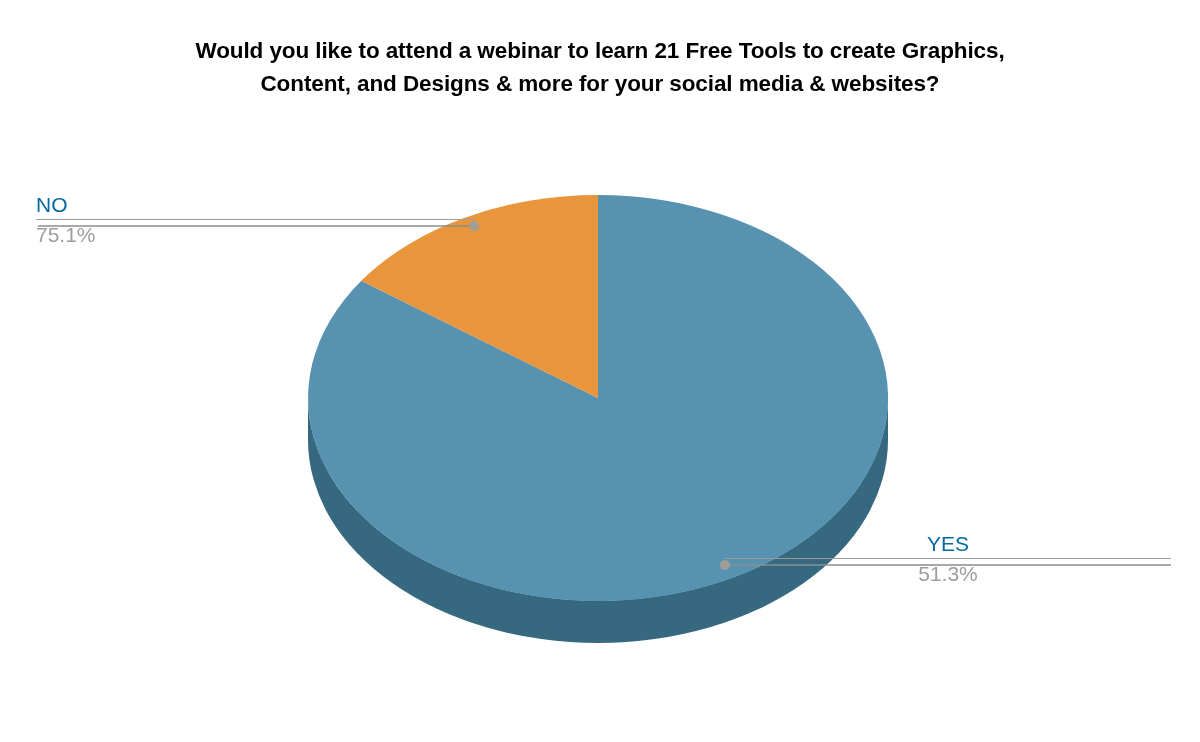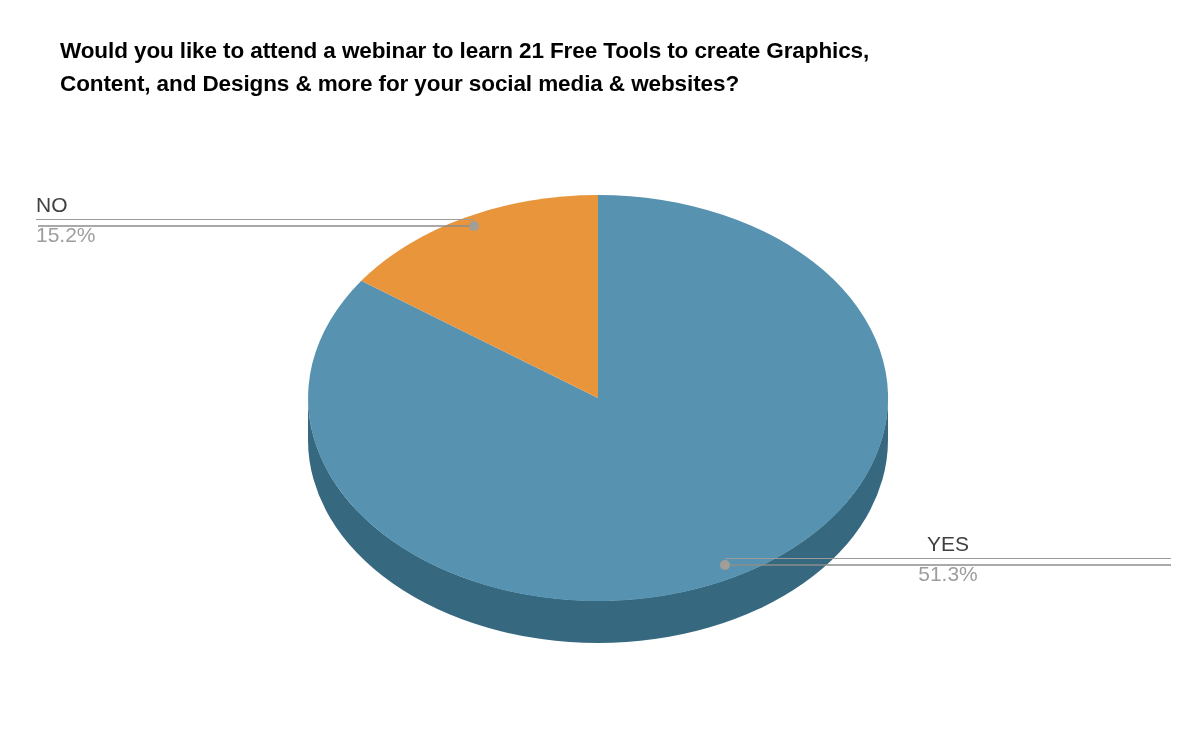--- a/index.html
+++ b/index.html
@@ -18,21 +18,21 @@
     background: #ffffff;
     overflow: hidden;
   }
 
   
   #chart-title {
     position: absolute;
     left: 60px;
     top: 34px;
     width: 1080px;
-    text-align: left;
+    text-align: center;
     font-size: 22.5px;
     font-weight: bold;
     line-height: 33px;
     color: #000000;
     letter-spacing: -0.1px;
   }
   #chart-title .title-line {
     display: block;
     white-space: nowrap;
   }
@@ -45,21 +45,21 @@
     width: 1200px;
     height: 742px;
   }
 
   
   .callout {
     position: absolute;
   }
   .callout .cl-name {
     font-size: 21px;
-    color: #404040;
+    color: #0369a1;
     line-height: 25px;
     white-space: nowrap;
   }
   .callout .cl-rule {
     height: 1px;
     background: #9b9b9b;
     margin: 2px 0 1px 0;
   }
   .callout .cl-value {
     font-size: 21px;
@@ -120,21 +120,21 @@
       <circle cx="474" cy="226" r="5" fill="#a39d97"></circle>
 
       <line x1="725" y1="565" x2="1171" y2="565" stroke="#8d8d8d" stroke-width="1.6"></line>
       <circle cx="725" cy="565" r="5" fill="#a39d97"></circle>
     </g>
   </svg>
 
   <div class="callout" id="callout-no">
     <div class="cl-name">NO</div>
     <div class="cl-rule"></div>
-    <div class="cl-value">15.2%</div>
+    <div class="cl-value">75.1%</div>
   </div>
 
   <div class="callout" id="callout-yes">
     <div class="cl-name">YES</div>
     <div class="cl-rule"></div>
     <div class="cl-value">51.3%</div>
   </div>
 
 </div>
 

